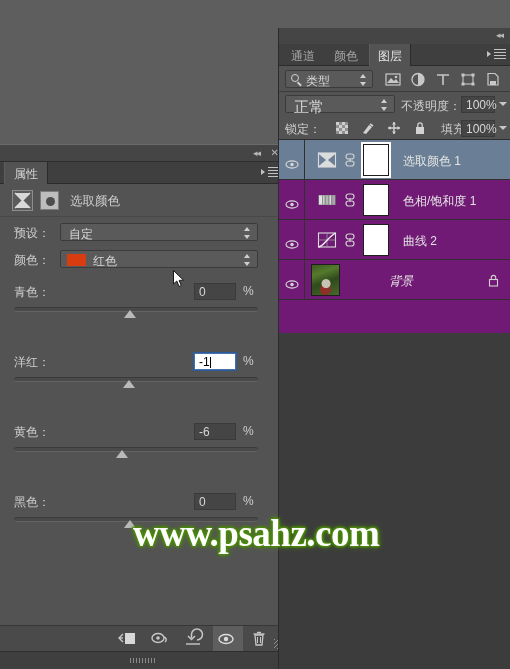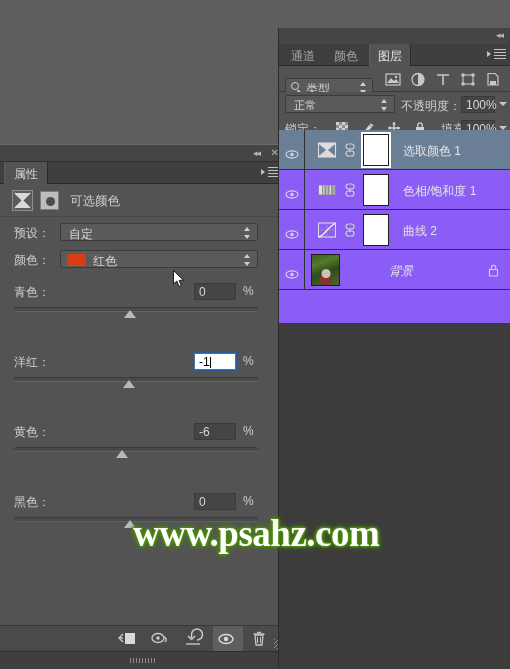--- a/index.html
+++ b/index.html
@@ -246,21 +246,21 @@
   }
   #filter-row {
     position: absolute; left: 0; top: 38px; width: 232px; height: 26px;
     background: #535353;
     border-bottom: 1px solid #3a3a3a;
   }
   #filter-combo {
     position: absolute; left: 6px; top: 4px;
     width: 88px; height: 18px;
     background: #5a5a5a;
-    border: 1px solid #3b3b3b; border-radius: 2px; margin-top: 8px;
+    border: 1px solid #3b3b3b; border-radius: 2px;
   }
   #filter-combo .mag {
     position: absolute; left: 5px; top: 3px;
     width: 8px; height: 8px; border-radius: 50%;
     border: 1.5px solid #d0d0d0;
   }
   #filter-combo .mag::after {
     content: ""; position: absolute; right: -4px; bottom: -3px;
     width: 5px; height: 1.5px; background: #d0d0d0;
     transform: rotate(45deg);
@@ -276,21 +276,21 @@
     position: absolute; left: 0; top: 64px; width: 232px; height: 24px;
     background: #535353;
   }
   #blend-combo {
     position: absolute; left: 6px; top: 3px;
     width: 110px; height: 18px;
     background: #5a5a5a;
     border: 1px solid #3b3b3b; border-radius: 2px;
   }
   #blend-combo .btext {
-    position: absolute; left: 8px; top: 2px; font-size: 11px; color: #d6d6d6;
+    position: absolute; left: 8px; top: 2px; font-size: 15px; color: #d6d6d6;
   }
   .row-label {
     position: absolute; font-size: 12px; color: #cfcfcf;
   }
   .num-box {
     position: absolute;
     height: 17px;
     background: #454545;
     border: 1px solid #3a3a3a;
     font-size: 12px; color: #d8d8d8;
@@ -304,22 +304,22 @@
   }
   #lock-row {
     position: absolute; left: 0; top: 88px; width: 232px; height: 24px;
     background: #535353;
     border-bottom: 1px solid #2e2e2e;
   }
   .lockicon { position: absolute; top: 5px; width: 14px; height: 14px; }
 
   
   #layer-list {
-    position: absolute; left: 0; top: 102px; width: 232px; height: 193px;
-    background: #8b5cf6;
+    position: absolute; left: 0; top: 112px; width: 232px; height: 193px;
+    background: #701a75;
   }
   .layer-row {
     position: absolute; left: 0; width: 232px; height: 40px;
     border-bottom: 1px solid #303030;
   }
   .layer-row.selected { background: #6a7f96; }
   .eye-cell {
     position: absolute; left: 0; top: 0; width: 26px; height: 39px;
     border-right: 1px solid #303030;
   }
@@ -411,21 +411,21 @@
       <div class="adj-icon">
         <svg width="19" height="19" viewBox="0 0 19 19">
           <path d="M2 2 L17 17 M17 2 L2 17" stroke="#e0e0e0" stroke-width="1.4" fill="none"></path>
           <path d="M2 2 L17 2 L9.5 9.5 Z" fill="#d8d8d8"></path>
           <path d="M2 17 L17 17 L9.5 9.5 Z" fill="#d8d8d8"></path>
         </svg>
       </div>
       <div class="mask-thumb">
         <span class="dot"></span>
       </div>
-      <div id="props-title">可选颜色</div>
+      <div id="props-title">选取颜色</div>
     </div>
 
     <div id="props-body">
 
       <div class="field-row" style="top:6px;">
         <span class="field-label">预设：</span>
         <div class="combo" style="left:60px; width:198px;">
           <span class="combo-text">自定</span>
           <span class="spin">
               <i class="up"></i>

